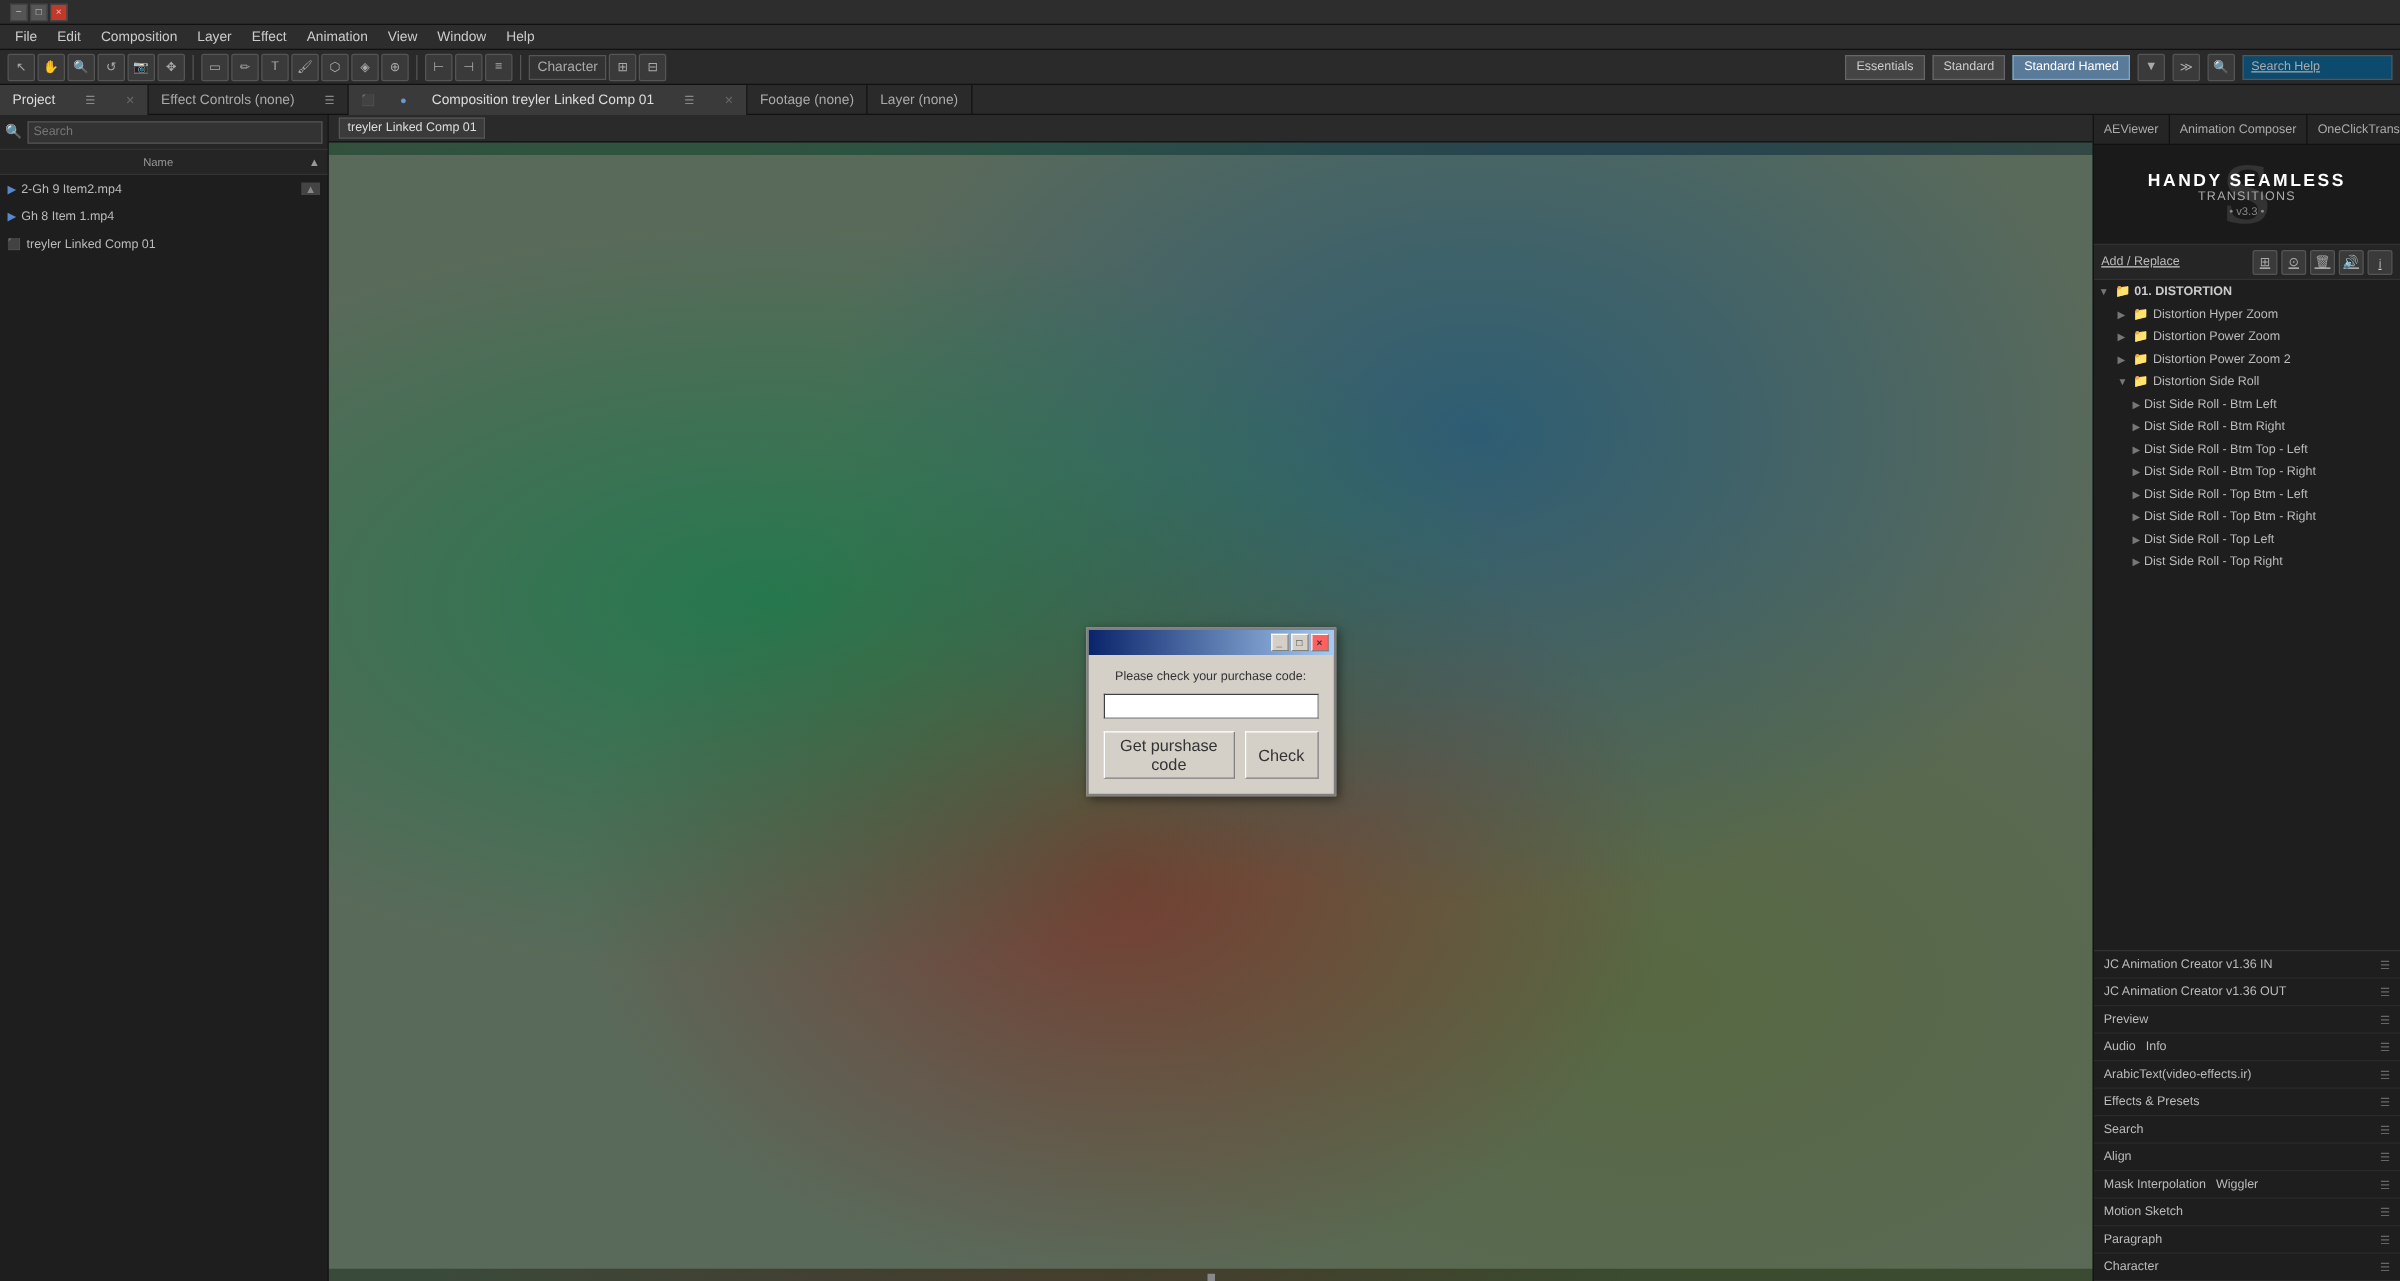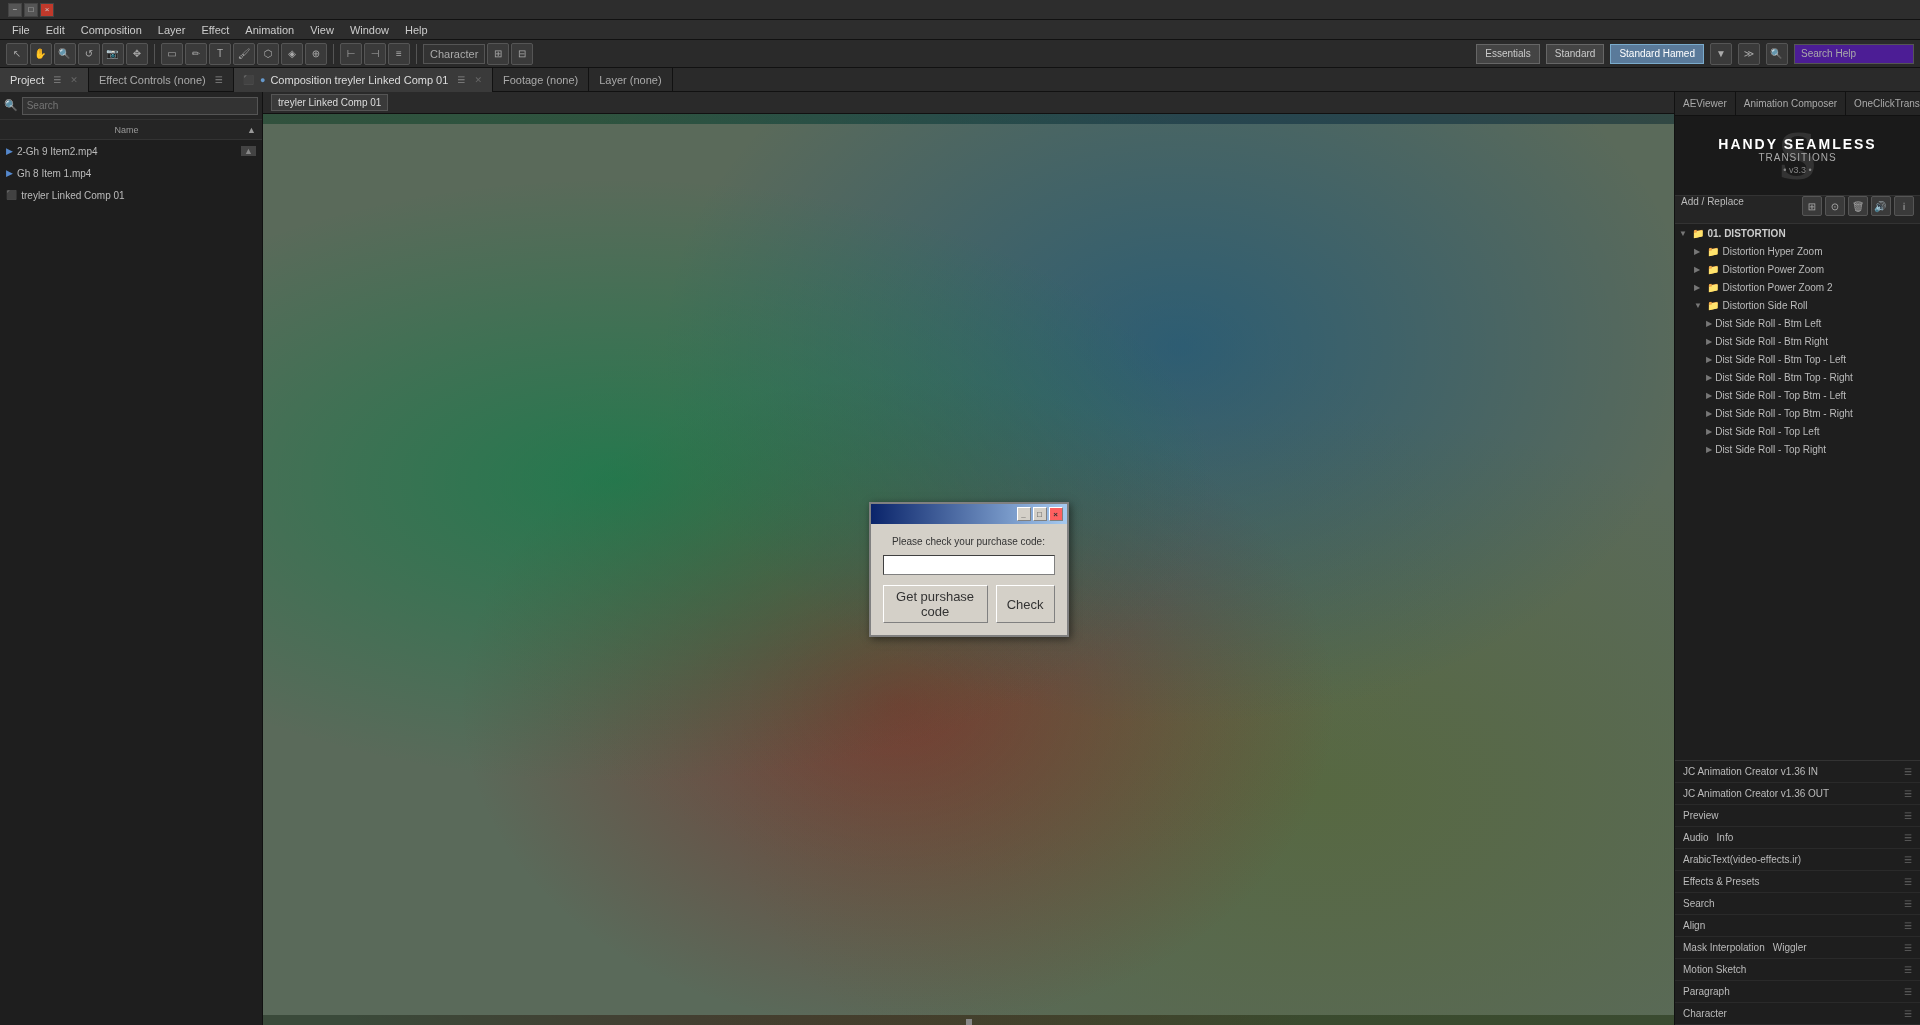--- a/index.html
+++ b/index.html
@@ -67,44 +67,44 @@
       background: #333; cursor: pointer;
     }
     .toolbar-right { margin-left: auto; display: flex; align-items: center; gap: 6px; }
     .workspace-btn {
       background: #444; border: 1px solid #666;
       padding: 2px 8px; font-size: 10px; color: #ccc; cursor: pointer;
       height: 20px; display: flex; align-items: center;
     }
     .workspace-btn.active { background: #5a7a9a; color: #fff; border-color: #7aabcc; }
     .search-bar {
-      background: #4c1d95; border: 1px solid #555;
+      background: #0c4a6e; border: 1px solid #555;
       height: 20px; width: 120px; display: flex; align-items: center;
-      padding: 0 6px; color: #aaa; font-size: 10px; cursor: text;
+      padding: 0 6px; color: #aaa; font-size: 10px; cursor: text; text-decoration: underline;
     }
 
     
     .panels-row {
       height: 24px;
       background: #2a2a2a;
       display: flex;
       align-items: center;
       border-bottom: 1px solid #111;
     }
     .panel-tab {
       height: 24px;
       display: flex;
       align-items: center;
       padding: 0 10px;
       font-size: 11px;
       color: #aaa;
       border-right: 1px solid #111;
       cursor: pointer;
       position: relative;
-      gap: 5px;
+      gap: 20px;
     }
     .panel-tab.active { background: #3a3a3a; color: #ddd; }
     .panel-tab-x { font-size: 9px; color: #666; margin-left: 4px; cursor: pointer; }
     .panel-tab .icon-btn { font-size: 9px; color: #888; cursor: pointer; margin-left: 4px; }
 
     
     .main-layout {
       display: flex;
       height: calc(1025px - 20px - 20px - 28px - 24px);
     }
@@ -354,23 +354,25 @@
     }
     .hst-logo-text .version {
       font-size: 9px;
       color: #888;
     }
 
     .hst-toolbar {
       height: 28px;
       background: #252525;
       display: flex;
+      align-items: center;
       padding: 0 6px;
       gap: 4px;
       border-bottom: 1px solid #333;
+      text-decoration: underline;
     }
     .hst-toolbar-btn {
       width: 20px; height: 20px;
       background: #3a3a3a;
       border: 1px solid #555;
       display: flex; align-items: center; justify-content: center;
       cursor: pointer; color: #aaa; font-size: 10px;
       border-radius: 2px;
     }
     .hst-toolbar-label {

